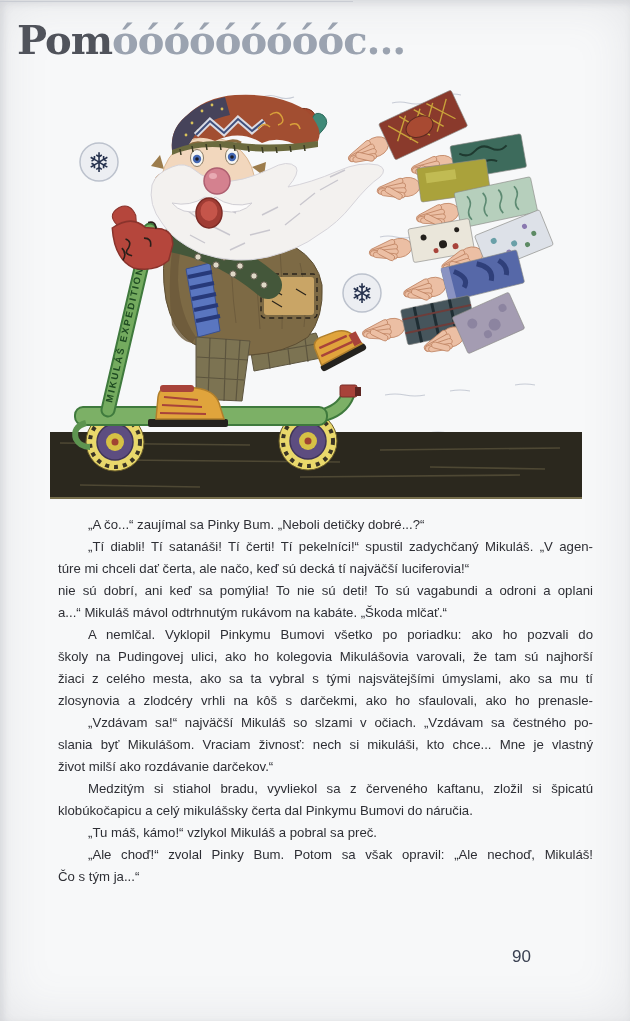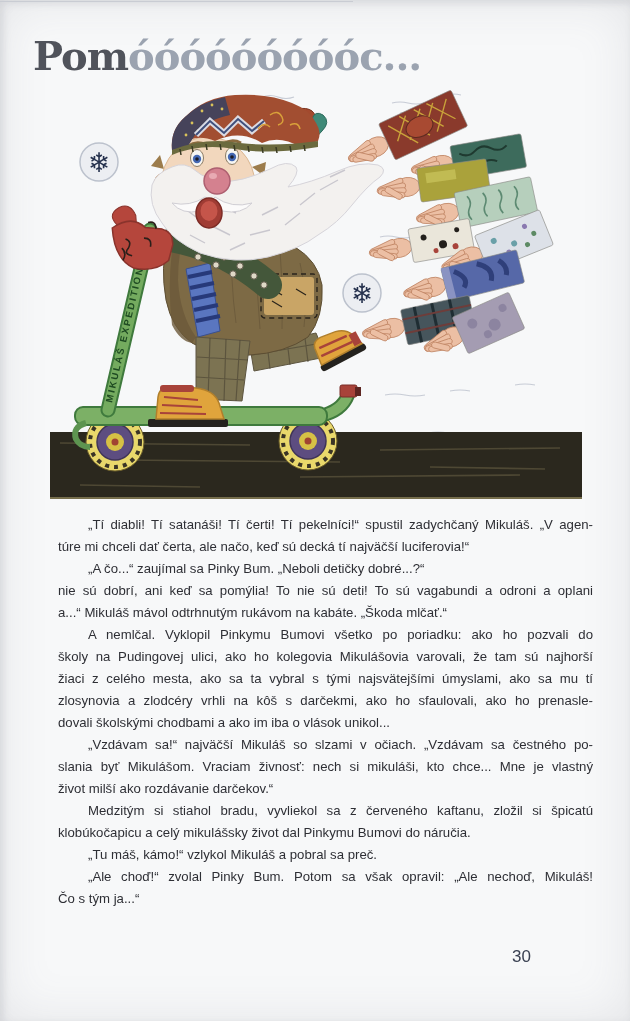--- a/index.html
+++ b/index.html
@@ -4,21 +4,21 @@
 <style>
   html,body{margin:0;padding:0;background:#e8e9eb;}
   .page{
     position:relative;width:630px;height:1021px;overflow:hidden;
     background:#f7f8f9;
     font-family:"Liberation Sans",sans-serif;
     box-shadow:inset 0 0 50px rgba(110,115,128,.14), inset 3px 3px 8px rgba(110,115,128,.18);
   }
   .top-edge{position:absolute;top:1px;left:0;width:56%;height:1px;background:#c9ccd3;}
   .title{
-    position:absolute;top:18px;left:17px;margin:16px;
+    position:absolute;top:18px;left:17px;margin:0;
     font-family:"DejaVu Serif","Liberation Serif",serif;
     font-weight:700;font-size:40px;letter-spacing:-1px;line-height:1.1;white-space:nowrap;
   }
   .t-dark{color:#50535b;}
   .t-light{color:#9ba3b0;}
   .illus{position:absolute;top:85px;left:0;}
   .text-block{position:absolute;top:514px;left:58px;width:535px;}
   .line{height:22px;line-height:22px;font-size:13.2px;color:#2e2f35;overflow:hidden;white-space:nowrap;}
   .line.just{text-align:justify;text-align-last:justify;white-space:normal;}
   .line.first{text-indent:30px;}
@@ -264,49 +264,48 @@
       <g transform="translate(145,157) rotate(-15)">
         <path d="M-20,-20 Q-32,-36 -16,-40 Q-4,-42 -2,-28 L-4,-18 Z" fill="#b5463c" stroke="#8a332c"></path>
         <path d="M-28,-22 Q-34,8 -18,22 Q2,32 18,24 L26,10 Q30,-2 20,-8 L4,-14 Q-6,-30 -28,-22 Z" fill="#b5463c" stroke="#8a332c" stroke-width="1.5"></path>
         <path d="M-18,-8 q6,4 0,10 q-6,4 2,8 M0,-4 q8,2 4,10 M8,-18 q8,0 6,8 M-24,0 q4,6 -2,12" stroke="#2a1f1a" stroke-width="1.6" fill="none"></path>
       </g>
     </g>
   </svg>
 
   <div class="text-block">
       <div>
+        <div class="line first">„A čo...“ zaujímal sa Pinky Bum. „Neboli detičky dobré...?“</div>
+      </div>
+      <div>
         <div class="line just first">„Tí diabli! Tí satanáši! Tí čerti! Tí pekelníci!“ spustil zadychčaný Mikuláš. „V agen-</div>
         <div class="line">túre mi chceli dať čerta, ale načo, keď sú decká tí najväčší luciferovia!“</div>
-      </div>
-      <div>
-        <div class="line first">„A čo...“ zaujímal sa Pinky Bum. „Neboli detičky dobré...?“</div>
       </div>
       <div>
         <div class="line just">nie sú dobrí, ani keď sa pomýlia! To nie sú deti! To sú vagabundi a odroni a oplani</div>
         <div class="line">a...“ Mikuláš mávol odtrhnutým rukávom na kabáte. „Škoda mlčať.“</div>
       </div>
       <div>
         <div class="line just first">A nemlčal. Vyklopil Pinkymu Bumovi všetko po poriadku: ako ho pozvali do</div>
         <div class="line just">školy na Pudingovej ulici, ako ho kolegovia Mikulášovia varovali, že tam sú najhorší</div>
         <div class="line just">žiaci z celého mesta, ako sa ta vybral s tými najsvätejšími úmyslami, ako sa mu tí</div>
         <div class="line just">zlosynovia a zlodcéry vrhli na kôš s darčekmi, ako ho sfaulovali, ako ho prenasle-</div>
-        <div class="line">dovali školskými chodbami a ako im iba o vlások unikol...</div>
       </div>
       <div>
         <div class="line just first">„Vzdávam sa!“ najväčší Mikuláš so slzami v očiach. „Vzdávam sa čestného po-</div>
         <div class="line just">slania byť Mikulášom. Vraciam živnosť: nech si mikuláši, kto chce... Mne je vlastný</div>
         <div class="line">život milší ako rozdávanie darčekov.“</div>
       </div>
       <div>
         <div class="line just first">Medzitým si stiahol bradu, vyvliekol sa z červeného kaftanu, zložil si špicatú</div>
-        <div class="line">klobúkočapicu a celý mikulášsky život dal Pinkymu Bumovi do náručia.</div>
+        <div class="line">klobúkočapicu a celý mikulášsky čerta dal Pinkymu Bumovi do náručia.</div>
       </div>
       <div>
         <div class="line first">„Tu máš, kámo!“ vzlykol Mikuláš a pobral sa preč.</div>
       </div>
       <div>
         <div class="line just first">„Ale choď!“ zvolal Pinky Bum. Potom sa však opravil: „Ale nechoď, Mikuláš!</div>
         <div class="line">Čo s tým ja...“</div>
       </div>
     </div>
 
-  <div class="page-number">30</div>
+  <div class="page-number">90</div>
 </div>
 
 </body></html>

